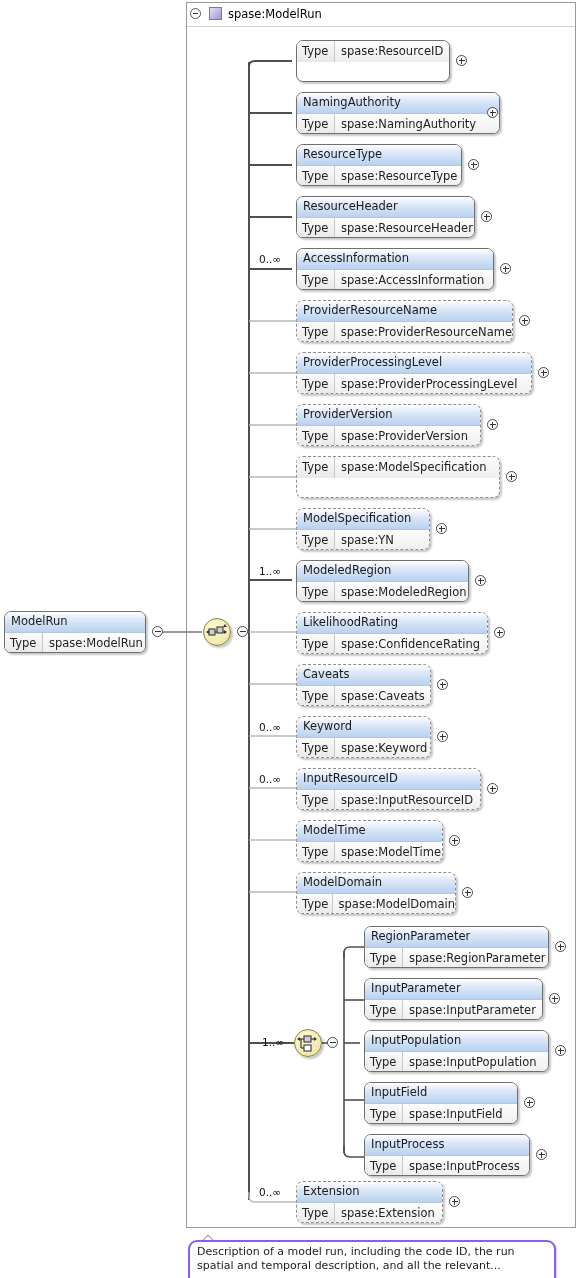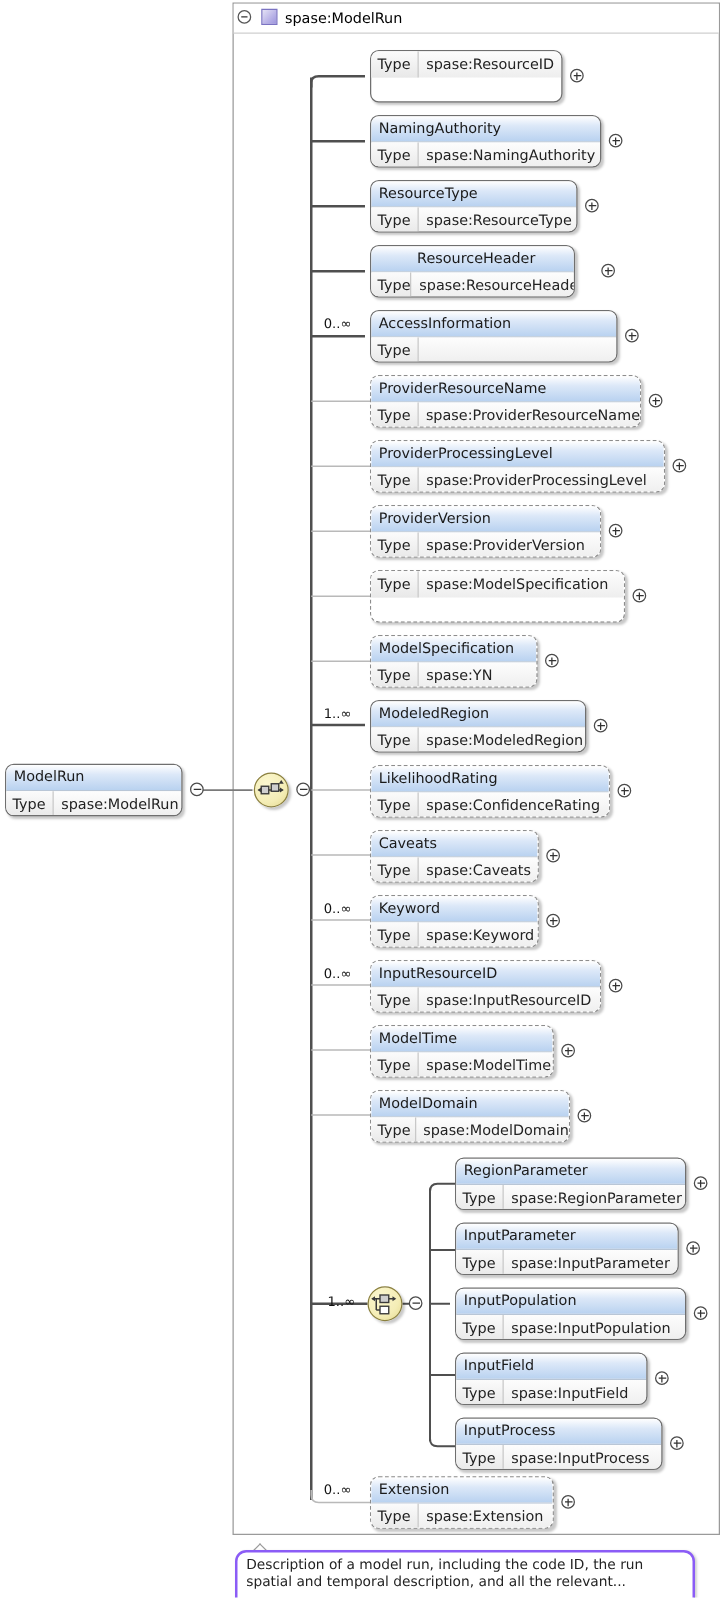--- a/index.html
+++ b/index.html
@@ -202,48 +202,49 @@
   <div class="minus" style="left:327px;top:1037px;"></div>
 
   <div id="children-layer">
       <div class="node" style="left: 296px; top: 40px; width: 154px; height: 42px;">
         <div class="nbody">
           <div class="tlabel">Type</div>
           <div class="tval">spase:ResourceID</div>
         </div>
       </div>
       <div class="plus" style="left: 456px; top: 55px;"></div>
-      <div class="node" style="left: 296px; top: 92px; width: 185px; height: 42px;">
+      <div class="node" style="left: 296px; top: 92px; width: 204px; height: 42px;">
         <div class="nhead">NamingAuthority</div>
         <div class="nbody">
           <div class="tlabel">Type</div>
           <div class="tval">spase:NamingAuthority</div>
         </div>
       </div>
       <div class="plus" style="left: 487px; top: 107px;"></div>
       <div class="node" style="left: 296px; top: 144px; width: 166px; height: 42px;">
         <div class="nhead">ResourceType</div>
         <div class="nbody">
           <div class="tlabel">Type</div>
           <div class="tval">spase:ResourceType</div>
         </div>
       </div>
       <div class="plus" style="left: 468px; top: 159px;"></div>
-      <div class="node" style="left: 296px; top: 196px; width: 164px; height: 42px; text-align: center;">
+      <div class="node" style="left: 296px; top: 196px; width: 179px; height: 42px;">
         <div class="nhead">ResourceHeader</div>
         <div class="nbody">
           <div class="tlabel">Type</div>
           <div class="tval">spase:ResourceHeader</div>
         </div>
       </div>
       <div class="plus" style="left: 481px; top: 211px;"></div>
       <div class="node" style="left: 296px; top: 248px; width: 198px; height: 42px;">
         <div class="nhead">AccessInformation</div>
         <div class="nbody">
           <div class="tlabel">Type</div>
+          <div class="tval">spase:AccessInformation</div>
         </div>
       </div>
       <div class="plus" style="left: 500px; top: 263px;"></div>
       <div class="card" style="left: 259px; top: 253px;">0..∞</div>
       <div class="node optional" style="left: 296px; top: 300px; width: 217px; height: 42px;">
         <div class="nhead">ProviderResourceName</div>
         <div class="nbody">
           <div class="tlabel">Type</div>
           <div class="tval">spase:ProviderResourceName</div>
         </div>

